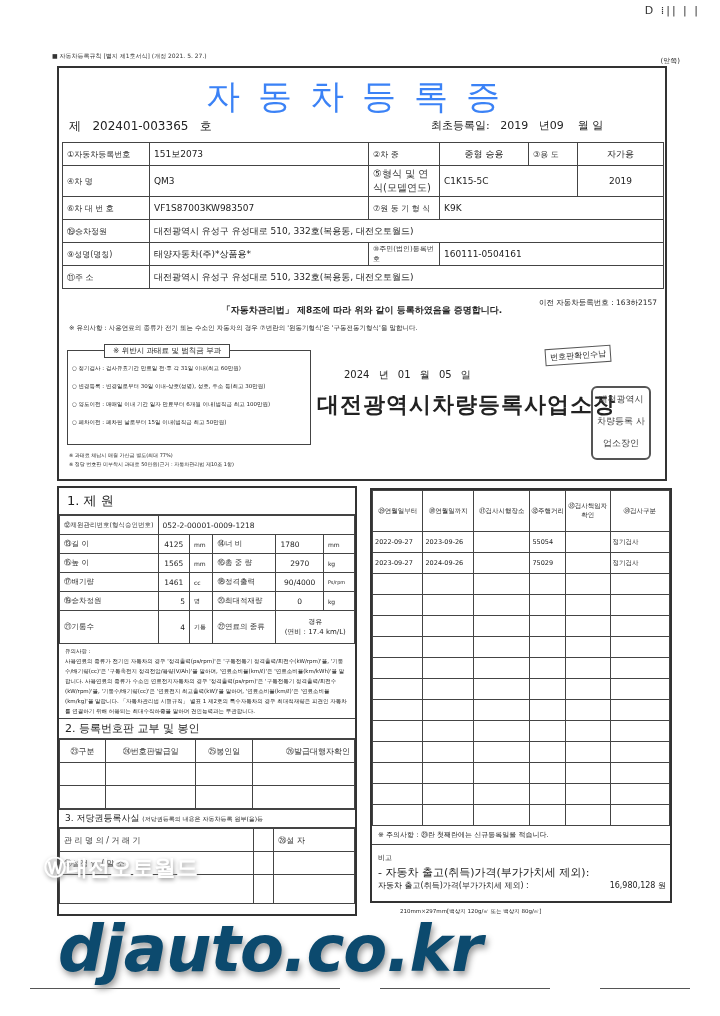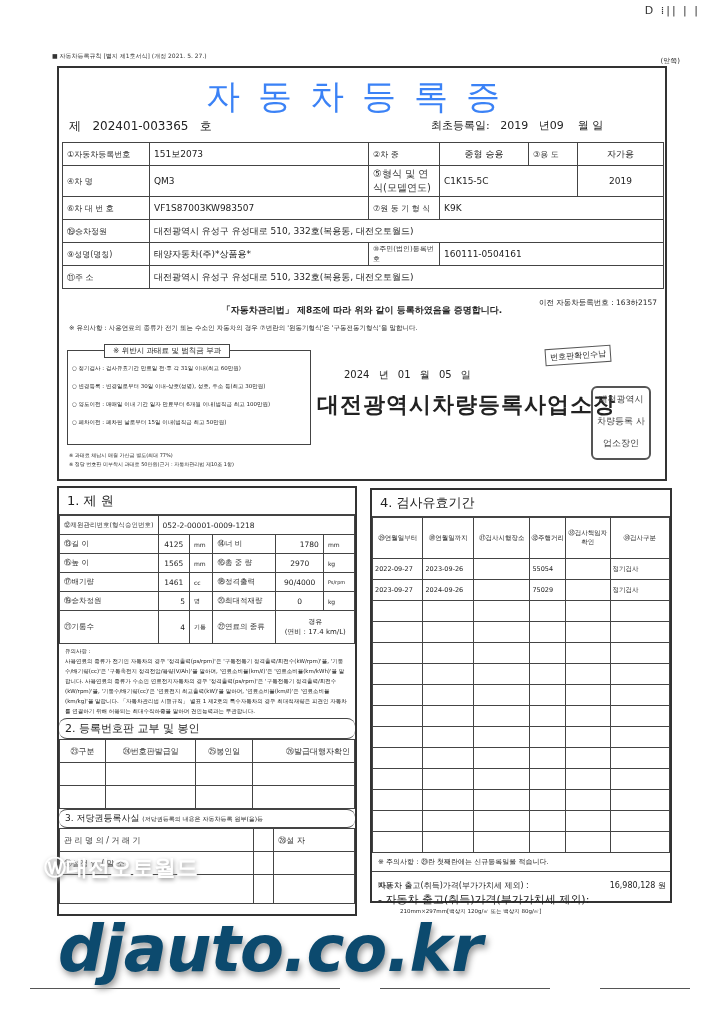--- a/index.html
+++ b/index.html
@@ -30,21 +30,21 @@
   .office{left:258px;top:322px;font-size:22px;font-weight:bold;letter-spacing:1px;}
   .stamp1{left:486px;top:279px;border:1.5px solid #555;font-size:8px;padding:2px 4px;transform:rotate(-4deg);}
   .stamp2{left:532px;top:318px;width:56px;height:70px;border:2px solid #555;border-radius:6px;
           font-size:9px;line-height:22px;text-align:center;color:#444;}
   .sec{border:2px solid #333;box-sizing:border-box;}
   .s1{left:57px;top:486px;width:300px;height:430px;}
   .s4{left:370px;top:488px;width:302px;height:415px;}
   .sechead{font-size:13px;padding:4px 8px;border-bottom:1.5px solid #444;}
   .spec td{font-size:7.5px;height:16px;}
   .notes{font-size:5.5px;line-height:10px;padding:2px 6px;}
-  .s2head{font-size:11px;padding:2px 6px;border-top:1.5px solid #444;border-bottom:1px solid #444;border-radius:8px;}
+  .s2head{font-size:11px;padding:2px 6px;border-top:1.5px solid #444;border-bottom:1px solid #444;}
   .insp td{font-size:6.5px;height:20px;padding:0 2px;}
   .insp th{font-size:6.5px;border:1px solid #444;font-weight:normal;height:38px;}
   .watermark{left:58px;top:912px;font-size:64px;font-weight:bold;font-style:italic;color:#0c4a6e;
              text-shadow:2px 4px 6px #999;letter-spacing:-1px;}
   .wm2{left:44px;top:853px;font-size:22px;color:#fff;text-shadow:1px 2px 4px #999;font-weight:bold;}
   .botline{height:1px;background:#555;}
 </style>
 </head>
 <body>
 
@@ -146,21 +146,21 @@
     <tbody>
         <tr>
       <td class="lbl" style="width:70px;font-size:6.5px">⑫제원관리번호(형식승인번호)</td>
       <td colspan="5">052-2-00001-0009-1218</td>
     </tr>
     <tr>
       <td class="lbl">⑬길 이</td>
       <td style="text-align:center">4125</td>
       <td style="font-size:6px">mm</td>
       <td class="lbl">⑭너 비</td>
-      <td style="text-align:right">1780</td>
+      <td style="text-align:left">1780</td>
       <td style="font-size:6px">mm</td>
     </tr>
     <tr>
       <td class="lbl">⑮높 이</td>
       <td style="text-align:center">1565</td>
       <td style="font-size:6px">mm</td>
       <td class="lbl">⑯총 중 량</td>
       <td style="text-align:center">2970</td>
       <td style="font-size:6px">kg</td>
     </tr>
@@ -238,21 +238,20 @@
     <tr>
           <td style="height:26px"></td>
           <td></td>
           <td></td>
         </tr>
   </tbody>
     </table>
 </div>
 
 <div class="abs sec s4">
-  <div class="sechead">4. 검사유효기간</div>
   <table class="insp" style="width:100%">
     <tbody>
         <tr>
       <th style="width:17%">㉙연월일부터</th>
       <th style="width:17%">㉚연월일까지</th>
       <th style="width:19%">㉛검사시행장소</th>
       <th style="width:12%">㉜주행거리</th>
       <th style="width:15%">㉝검사책임자확인</th>
       <th>㉞검사구분</th>
     </tr>

